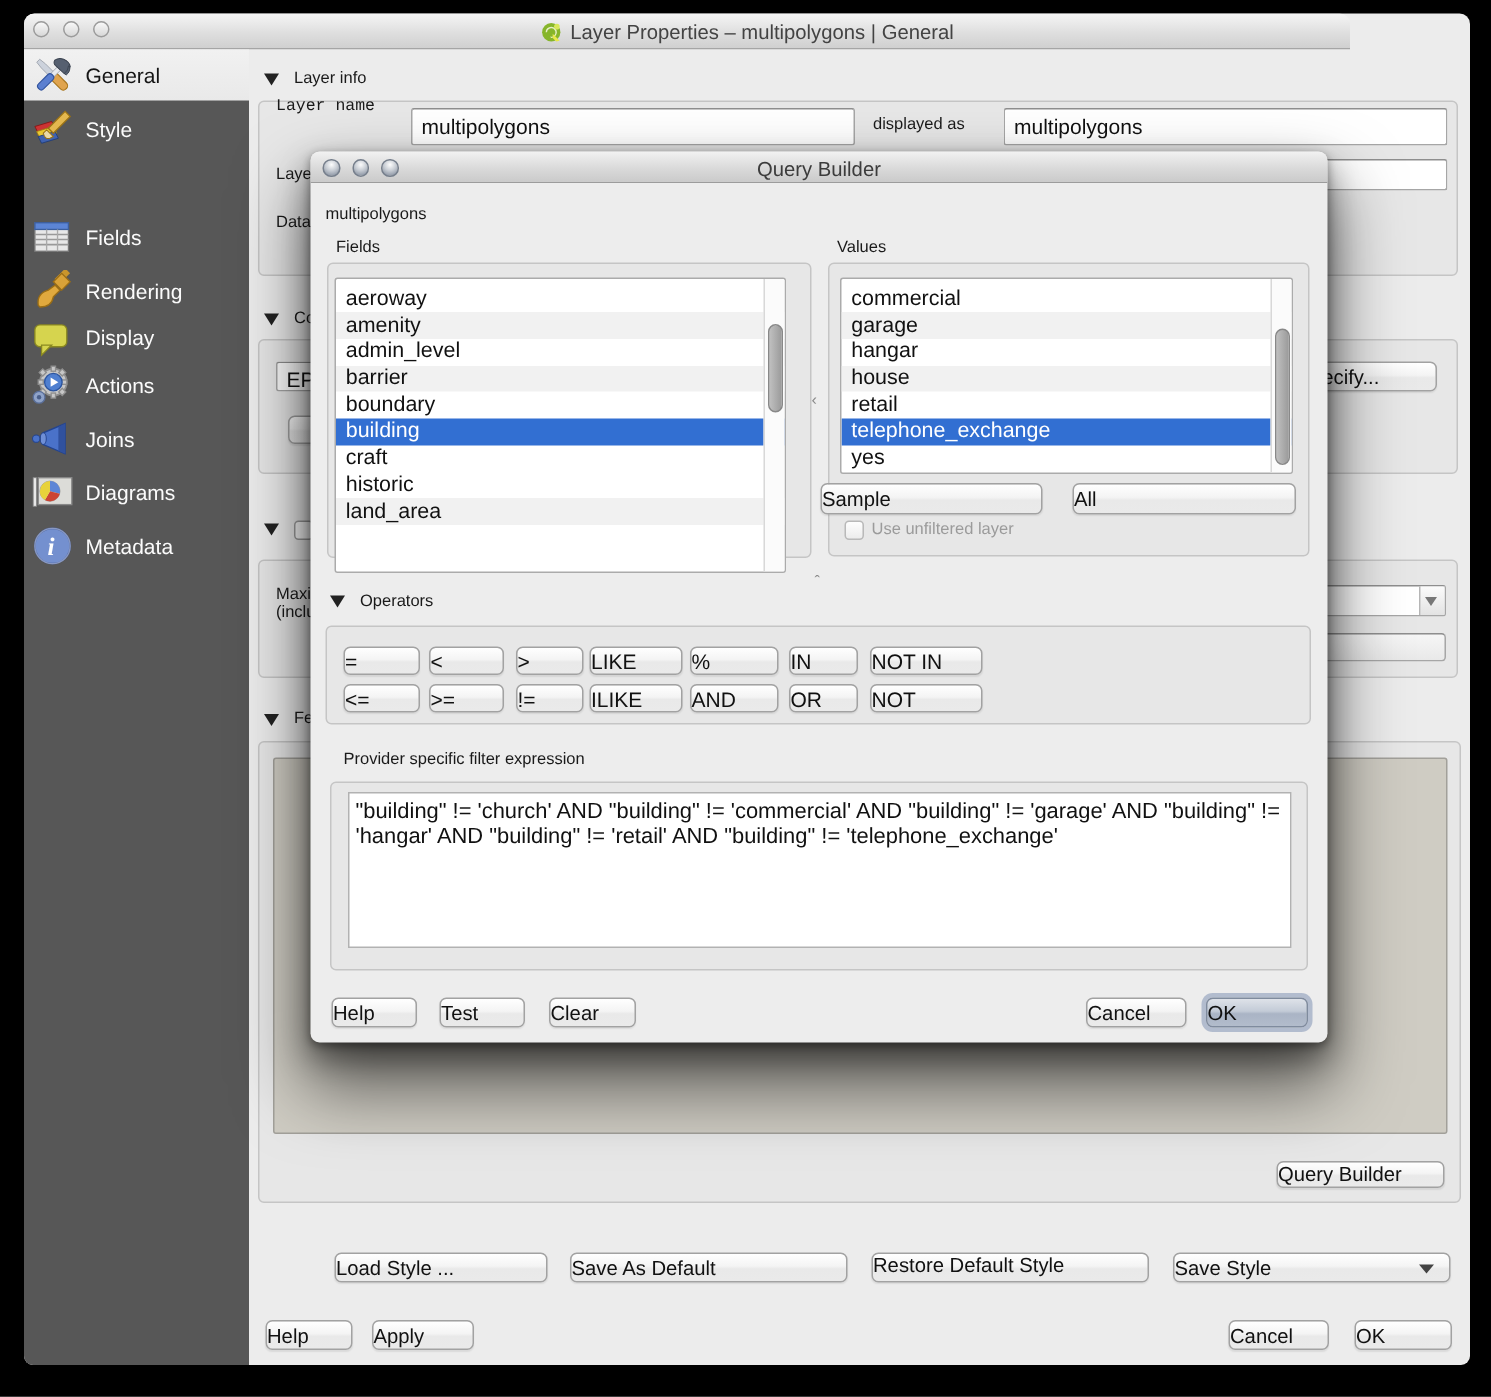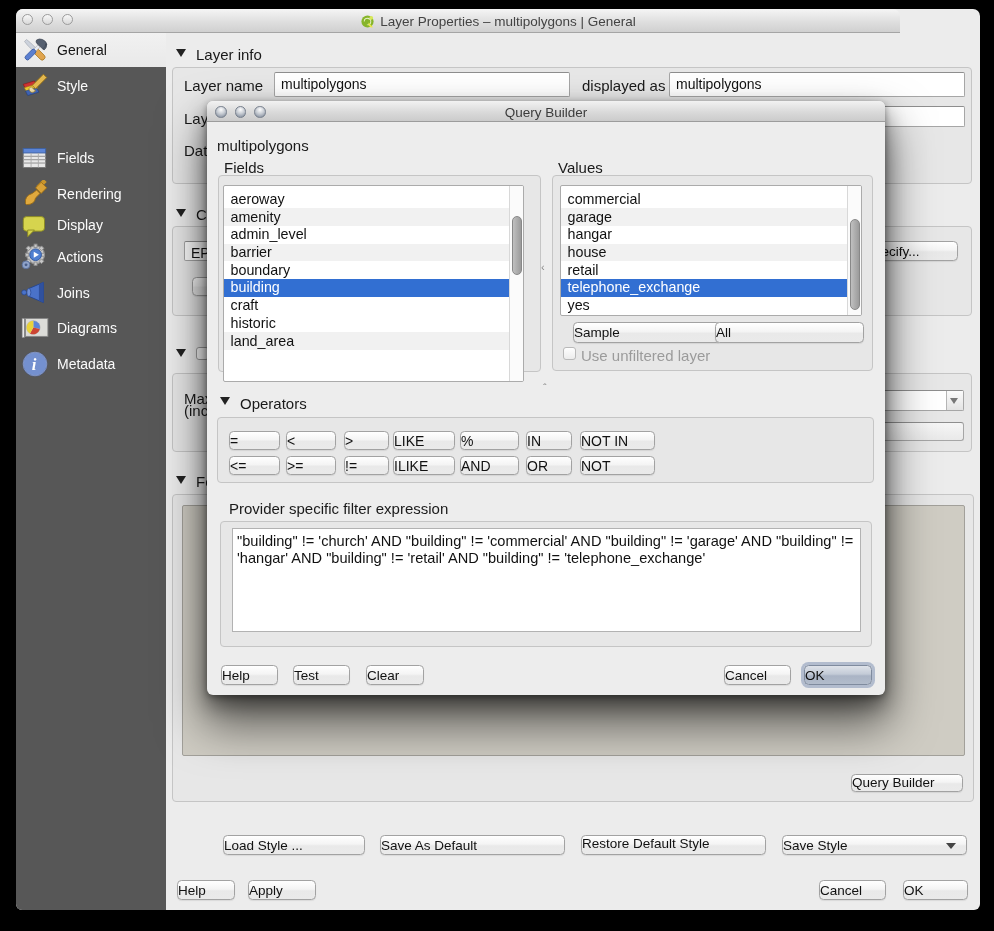--- a/index.html
+++ b/index.html
@@ -20,21 +20,21 @@
 .sbitem { position:absolute; left:0; width:150px; height:34px; color:#fbfbfb;
   font-size:14px; }
 .sbitem .lbl { position:absolute; left:41px; top:50%; transform:translateY(-50%); }
 .sbitem .ico { position:absolute; left:5px; top:50%; transform:translateY(-50%);
   width:28px; height:28px; }
 .sel { background:linear-gradient(#f1f1f1,#e9e9e9); color:#151515; }
 .grpbox { position:absolute; border:1px solid #c5c5c5; border-radius:4px;
   background:#e7e7e7; }
 .disc { position:absolute; width:0; height:0; border-left:5.5px solid transparent;
   border-right:5.5px solid transparent; border-top:8px solid #222; }
-.lbl13 { position:absolute; font-size:15px; color:#1a1a1a; white-space:nowrap; }
+.lbl13 { position:absolute; font-size:11px; color:#1a1a1a; white-space:nowrap; }
 .input { position:absolute; background:#fff; border:1px solid #a6a6a6;
   border-top-color:#8e8e8e; border-radius:2px; font-size:14px; color:#111;
   padding:3px 0 0 6px; white-space:nowrap; overflow:hidden; }
 .btn { position:absolute; background:linear-gradient(#ffffff,#f4f4f4 45%,#e9e9e9 55%,#eaeaea);
   border:1px solid #a2a2a2; border-radius:4.5px; font-size:13.5px; color:#111;
   text-align:left; box-shadow:0 1px 1px rgba(0,0,0,0.08); }
 #qb { position:absolute; left:207px; top:101px; width:678px; height:594px;
   background:#ededed; border-radius:6px;
   box-shadow:0 26px 46px 4px rgba(0,0,0,0.55), 0 10px 20px rgba(0,0,0,0.40), 0 2px 6px rgba(0,0,0,0.35); }
 #qbtitle { position:absolute; left:0; top:0; width:678px; height:21px;
@@ -180,21 +180,21 @@
           <text x="9.5" y="18" font-size="15" font-style="italic" font-weight="bold" fill="#fff" font-family="Liberation Serif">i</text>
         </svg>
         <span class="lbl">Metadata</span>
       </div>
     </div>
     <div id="content">
 
       <div class="disc" style="left:160px; top:40px;"></div>
       <div class="lbl13" style="left:180px; top:37px;">Layer info</div>
       <div class="grpbox" style="left:156px; top:58px; width:800px; height:117px;"></div>
-      <div class="lbl13" style="left:168px; top:68px;">Layer name</div>
+      <div class="lbl13" style="left:168px; top:56px;font-family:Liberation Mono, monospace;">Layer name</div>
       <div class="input" style="left:258px; top:63px; width:296px; height:25px;">multipolygons</div>
       <div class="lbl13" style="left:566px; top:68px;">displayed as</div>
       <div class="input" style="left:653px; top:63px; width:296px; height:25px;">multipolygons</div>
       <div class="lbl13" style="left:168px; top:101px;">Layer source</div>
       <div class="input" style="left:258px; top:97px; width:691px; height:21px;"></div>
       <div class="lbl13" style="left:168px; top:133px;">Data source encoding</div>
 
       <div class="disc" style="left:160px; top:200px;"></div>
       <div class="lbl13" style="left:180px; top:197px;">Coordinate reference system</div>
       <div class="grpbox" style="left:156px; top:217px; width:800px; height:90px;"></div>
@@ -262,21 +262,21 @@
       <div class="row">commercial</div>
       <div class="row alt">garage</div>
       <div class="row">hangar</div>
       <div class="row alt">house</div>
       <div class="row">retail</div>
       <div class="row selrow">telephone_exchange</div>
       <div class="row">yes</div>
       <div class="sblane" style="left:286px;"></div>
       <div class="sbthumb" style="left:289px; top:33px; height:91px;"></div>
     </div>
-    <div class="btn" style="left:366px; top:221px; width:148px; height:21px; padding-top:2px;">Sample</div>
+    <div class="btn" style="left:340px; top:221px; width:148px; height:21px; padding-top:2px;">Sample</div>
     <div class="btn" style="left:508px; top:221px; width:149px; height:21px; padding-top:2px;">All</div>
     <div style="position:absolute; left:356px; top:246px; width:13px; height:13px; background:linear-gradient(#fefefe,#ececec); border:1px solid #b9b9b9; border-radius:3px;"></div>
     <div class="lbl13" style="left:374px; top:246px; color:#9b9b9b;">Use unfiltered layer</div>
 
     <div style="position:absolute; left:334px; top:160px; font-size:11px; color:#8a8a8a;">‹</div>
     <div style="position:absolute; left:336px; top:281px; font-size:11px; color:#8a8a8a;">ˆ</div>
     <div class="disc" style="left:13px; top:296px;"></div>
     <div class="lbl13" style="left:33px; top:294px;">Operators</div>
     <div class="grpbox" style="left:10px; top:316px; width:657px; height:66px;"></div>
     <div class="btn opbtn" style="left:22px; top:330px; width:51px;">=</div>

